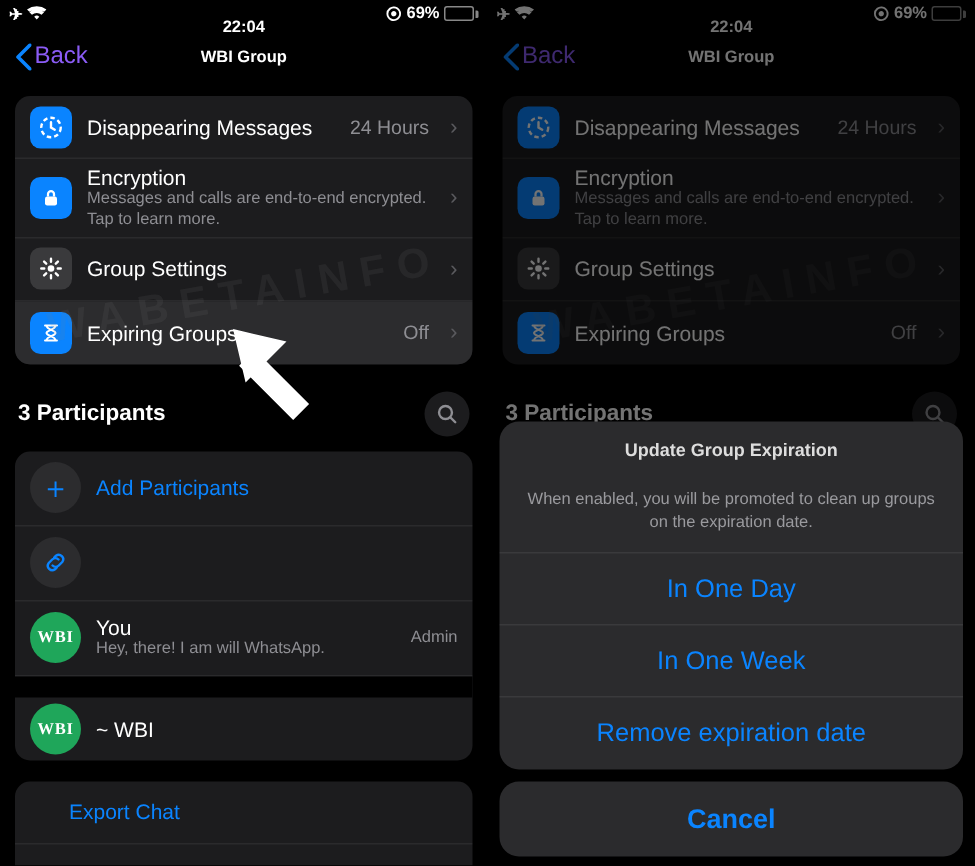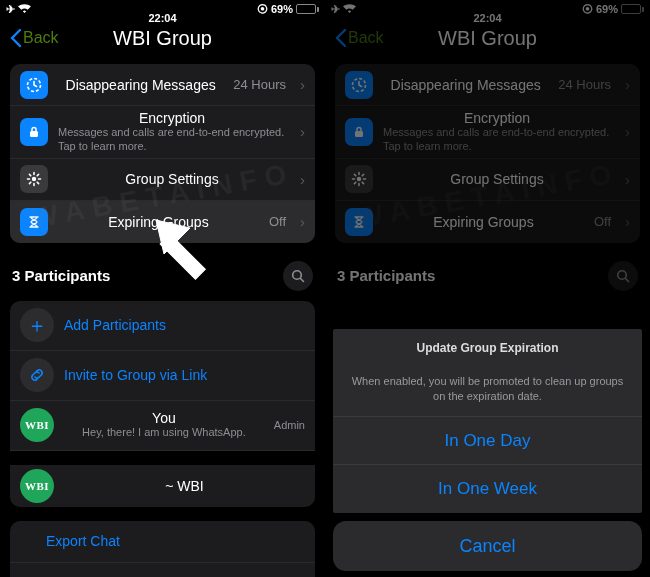--- a/index.html
+++ b/index.html
@@ -40,22 +40,22 @@
     position: relative;
     overflow:hidden;
   }
   .battery-fill { height:100%; background:#ffcc00; }
   .battery-tip { width:2px; height:5px; background:#888; border-radius:0 1px 1px 0;}
   
   .nav {
     display:flex; align-items:center; height:40px; padding:0 10px;
     font-size:16px;
   }
-  .nav .back { color:#4d7c0f; display:flex; align-items:center; gap:2px; cursor:pointer;}
-  .nav .title { position:absolute; left:50%; transform:translateX(-50%); font-weight:400; font-size:20px;}
+  .nav .back { color:#8b5cf6; display:flex; align-items:center; gap:2px; cursor:pointer;}
+  .nav .title { position:absolute; left:50%; transform:translateX(-50%); font-weight:700; font-size:11px;}
   
   .watermark {
     position:absolute; top:180px; left:50%; transform:translateX(-50%) rotate(-10deg);
     font-size:28px; font-weight:700; letter-spacing:8px;
     color:rgba(120,120,120,0.12);
     pointer-events:none; user-select:none;
     white-space:nowrap;
   }
   
   .scroll { padding: 6px 10px 0 10px; }
@@ -70,21 +70,21 @@
   }
   .row:last-child { border-bottom:none; }
   .row.highlight { background:#2c2c2e; }
   .icon-box {
     width:28px; height:28px; border-radius:7px;
     display:flex; align-items:center; justify-content:center;
     flex-shrink:0; font-size:14px; font-weight:600;
   }
   .ic-blue   { background:#0a84ff; color:#fff; }
   .ic-grey   { background:#3a3a3c; color:#fff; }
-  .row-main  { flex:1; display:flex; flex-direction:column;align-items:center; }
+  .row-main  { flex:1; display:flex; flex-direction:column; }
   .row-title { font-size:14px; color:#fff; }
   .row-sub   { font-size:11px; color:#8e8e93; line-height:1.25; }
   .row-value { font-size:13px; color:#8e8e93; }
   .chev      { color:#5a5a5e; font-size:15px; margin-left:4px;}
   
   .section-head {
     display:flex; align-items:center; justify-content:space-between;
     padding:4px 2px 10px 2px; font-size:15px; font-weight:600;
   }
   .search-btn {
@@ -115,36 +115,36 @@
   .act-red  { color:#ff453a; }
   
   .dim-layer {
     position:absolute; inset:0; background:rgba(0,0,0,0.55); pointer-events:none;
   }
   
   .sheet-wrap {
     position:absolute; left:8px; right:8px; bottom:6px;
   }
   .sheet {
-    background:#2b2b2d; border-radius:2px; overflow:hidden; margin-bottom:8px;
+    background:#2b2b2d; border-radius:13px; overflow:hidden; margin-bottom:8px;
     text-align:center;
   }
   .sheet-head { padding:12px 16px 12px; border-bottom:0.5px solid #3a3a3c;}
   .sheet-title { font-size:12px; font-weight:600; color:#ddd; margin-bottom:6px;}
   .sheet-sub   { font-size:11px; color:#9a9a9e; line-height:1.35;margin-top:19px;}
   .sheet-btn {
     height:48px; display:flex; align-items:center; justify-content:center;
     font-size:17px; color:#0a84ff; border-bottom:0.5px solid #3a3a3c;
     cursor:pointer;
   }
   .sheet-btn:last-child { border-bottom:none; }
   .cancel-btn {
     background:#2b2b2d; border-radius:13px; height:50px;
     display:flex; align-items:center; justify-content:center;
-    font-size:18px; font-weight:400; color:#0a84ff; cursor:pointer;
+    font-size:18px; font-weight:700; color:#0a84ff; cursor:pointer;
   }
   
   .arrow-overlay {
     position:absolute; left:148px; top:212px; pointer-events:none;
   }
   
   svg { display:block; }
 </style>
 </head>
 <body>
@@ -255,27 +255,26 @@
       <div class="row part-row">
         <div class="plus-circle">＋</div>
         <span class="link-text">Add Participants</span>
       </div>
       <div class="row part-row">
         <div class="link-circle">
           <svg width="18" height="18" viewBox="0 0 18 18">
               <path d="M7 11a3 3 0 0 0 4.2 0l2.3-2.3a3 3 0 0 0-4.2-4.2L8.1 5.7M11 7a3 3 0 0 0-4.2 0L4.5 9.3a3 3 0 0 0 4.2 4.2l1.2-1.2" stroke="#0a84ff" stroke-width="1.6" fill="none" stroke-linecap="round"></path>
             </svg>
         </div>
-        <span class="link-text">Invite to Group via Link</span>
       </div>
       <div class="row part-row">
         <div class="avatar">WBI</div>
         <div class="row-main">
           <span class="row-title">You</span>
-          <span class="row-sub">Hey, there! I am using WhatsApp.</span>
+          <span class="row-sub">Hey, there! I am will WhatsApp.</span>
         </div>
         <span class="admin-tag">Admin</span>
       </div>
       <div class="row part-row" style="border-top:14px solid #000;">
         <div class="avatar">WBI</div>
         <div class="row-main">
           <span class="row-title">~ WBI</span>
         </div>
       </div>
     </div>
@@ -399,16 +398,17 @@
   <div class="dim-layer"></div>
 
   <div class="sheet-wrap">
     <div class="sheet">
       <div class="sheet-head">
         <div class="sheet-title">Update Group Expiration</div>
         <div class="sheet-sub">When enabled, you will be promoted to clean up groups on the expiration date.</div>
       </div>
       <div class="sheet-btn">In One Day</div>
       <div class="sheet-btn">In One Week</div>
+      <div class="sheet-btn">Remove expiration date</div>
     </div>
     <div class="cancel-btn">Cancel</div>
   </div>
 </div>
 
 </body></html>

